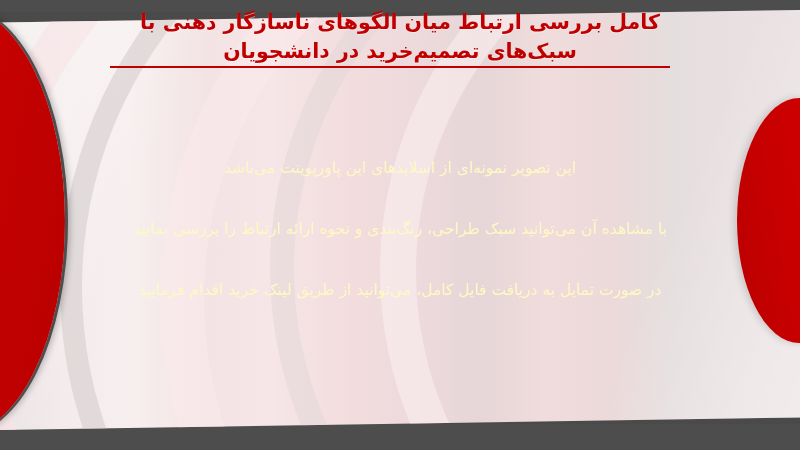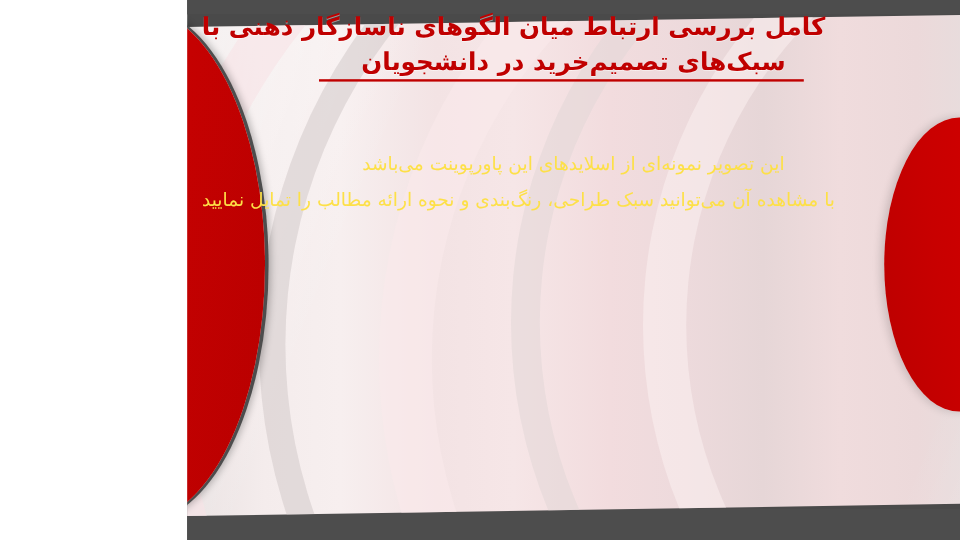--- a/index.html
+++ b/index.html
@@ -3,21 +3,21 @@
 <meta charset="utf-8">
 <style>
   html, body {
     margin: 0;
     padding: 0;
     background: #ffffff;
   }
 
   #slide {
     position: relative;
-    width: 644px;
+    width: 800px;
     height: 450px;
     overflow: hidden;
     background: #4a4a4a;
     font-family: "DejaVu Sans", "Liberation Sans", sans-serif;
   }
 
   
   .frame-band {
     position: absolute;
     left: 0;
@@ -135,25 +135,26 @@
   }
 
   .body-block {
     position: absolute;
     top: 122px;
     right: 104px;
     left: 104px;
     text-align: center;
   }
   .body-line {
-    color: #fde047;
+    color: #fef9c3;
     font-size: 15.5px;
     font-weight: normal;
     line-height: 30px;
     white-space: nowrap;
+    margin-top: 31px;
   }
 </style>
 </head>
 <body>
 
 <div id="slide">
 
   <div class="frame-band frame-top"></div>
   <div class="frame-band frame-bottom"></div>
 
@@ -191,18 +192,19 @@
 
     <div class="title-block">
       <div class="title-line">کامل بررسی ارتباط میان الگوهای ناسازگار ذهنی با</div>
       <div class="title-line">سبک‌های تصمیم‌خرید در دانشجویان</div>
     </div>
 
     <div class="title-rule"></div>
 
     <div class="body-block">
       <div class="body-line">این تصویر نمونه‌ای از اسلایدهای این پاورپوینت می‌باشد</div>
-      <div class="body-line">با مشاهده آن می‌توانید سبک طراحی، رنگ‌بندی و نحوه ارائه مطالب را تمایل نمایید</div>
+      <div class="body-line">با مشاهده آن می‌توانید سبک طراحی، رنگ‌بندی و نحوه ارائه ارتباط را بررسی نمایید</div>
+      <div class="body-line">در صورت تمایل به دریافت فایل کامل، می‌توانید از طریق لینک خرید اقدام فرمایید</div>
     </div>
 
   </div>
 
 </div>
 
 </body></html>

